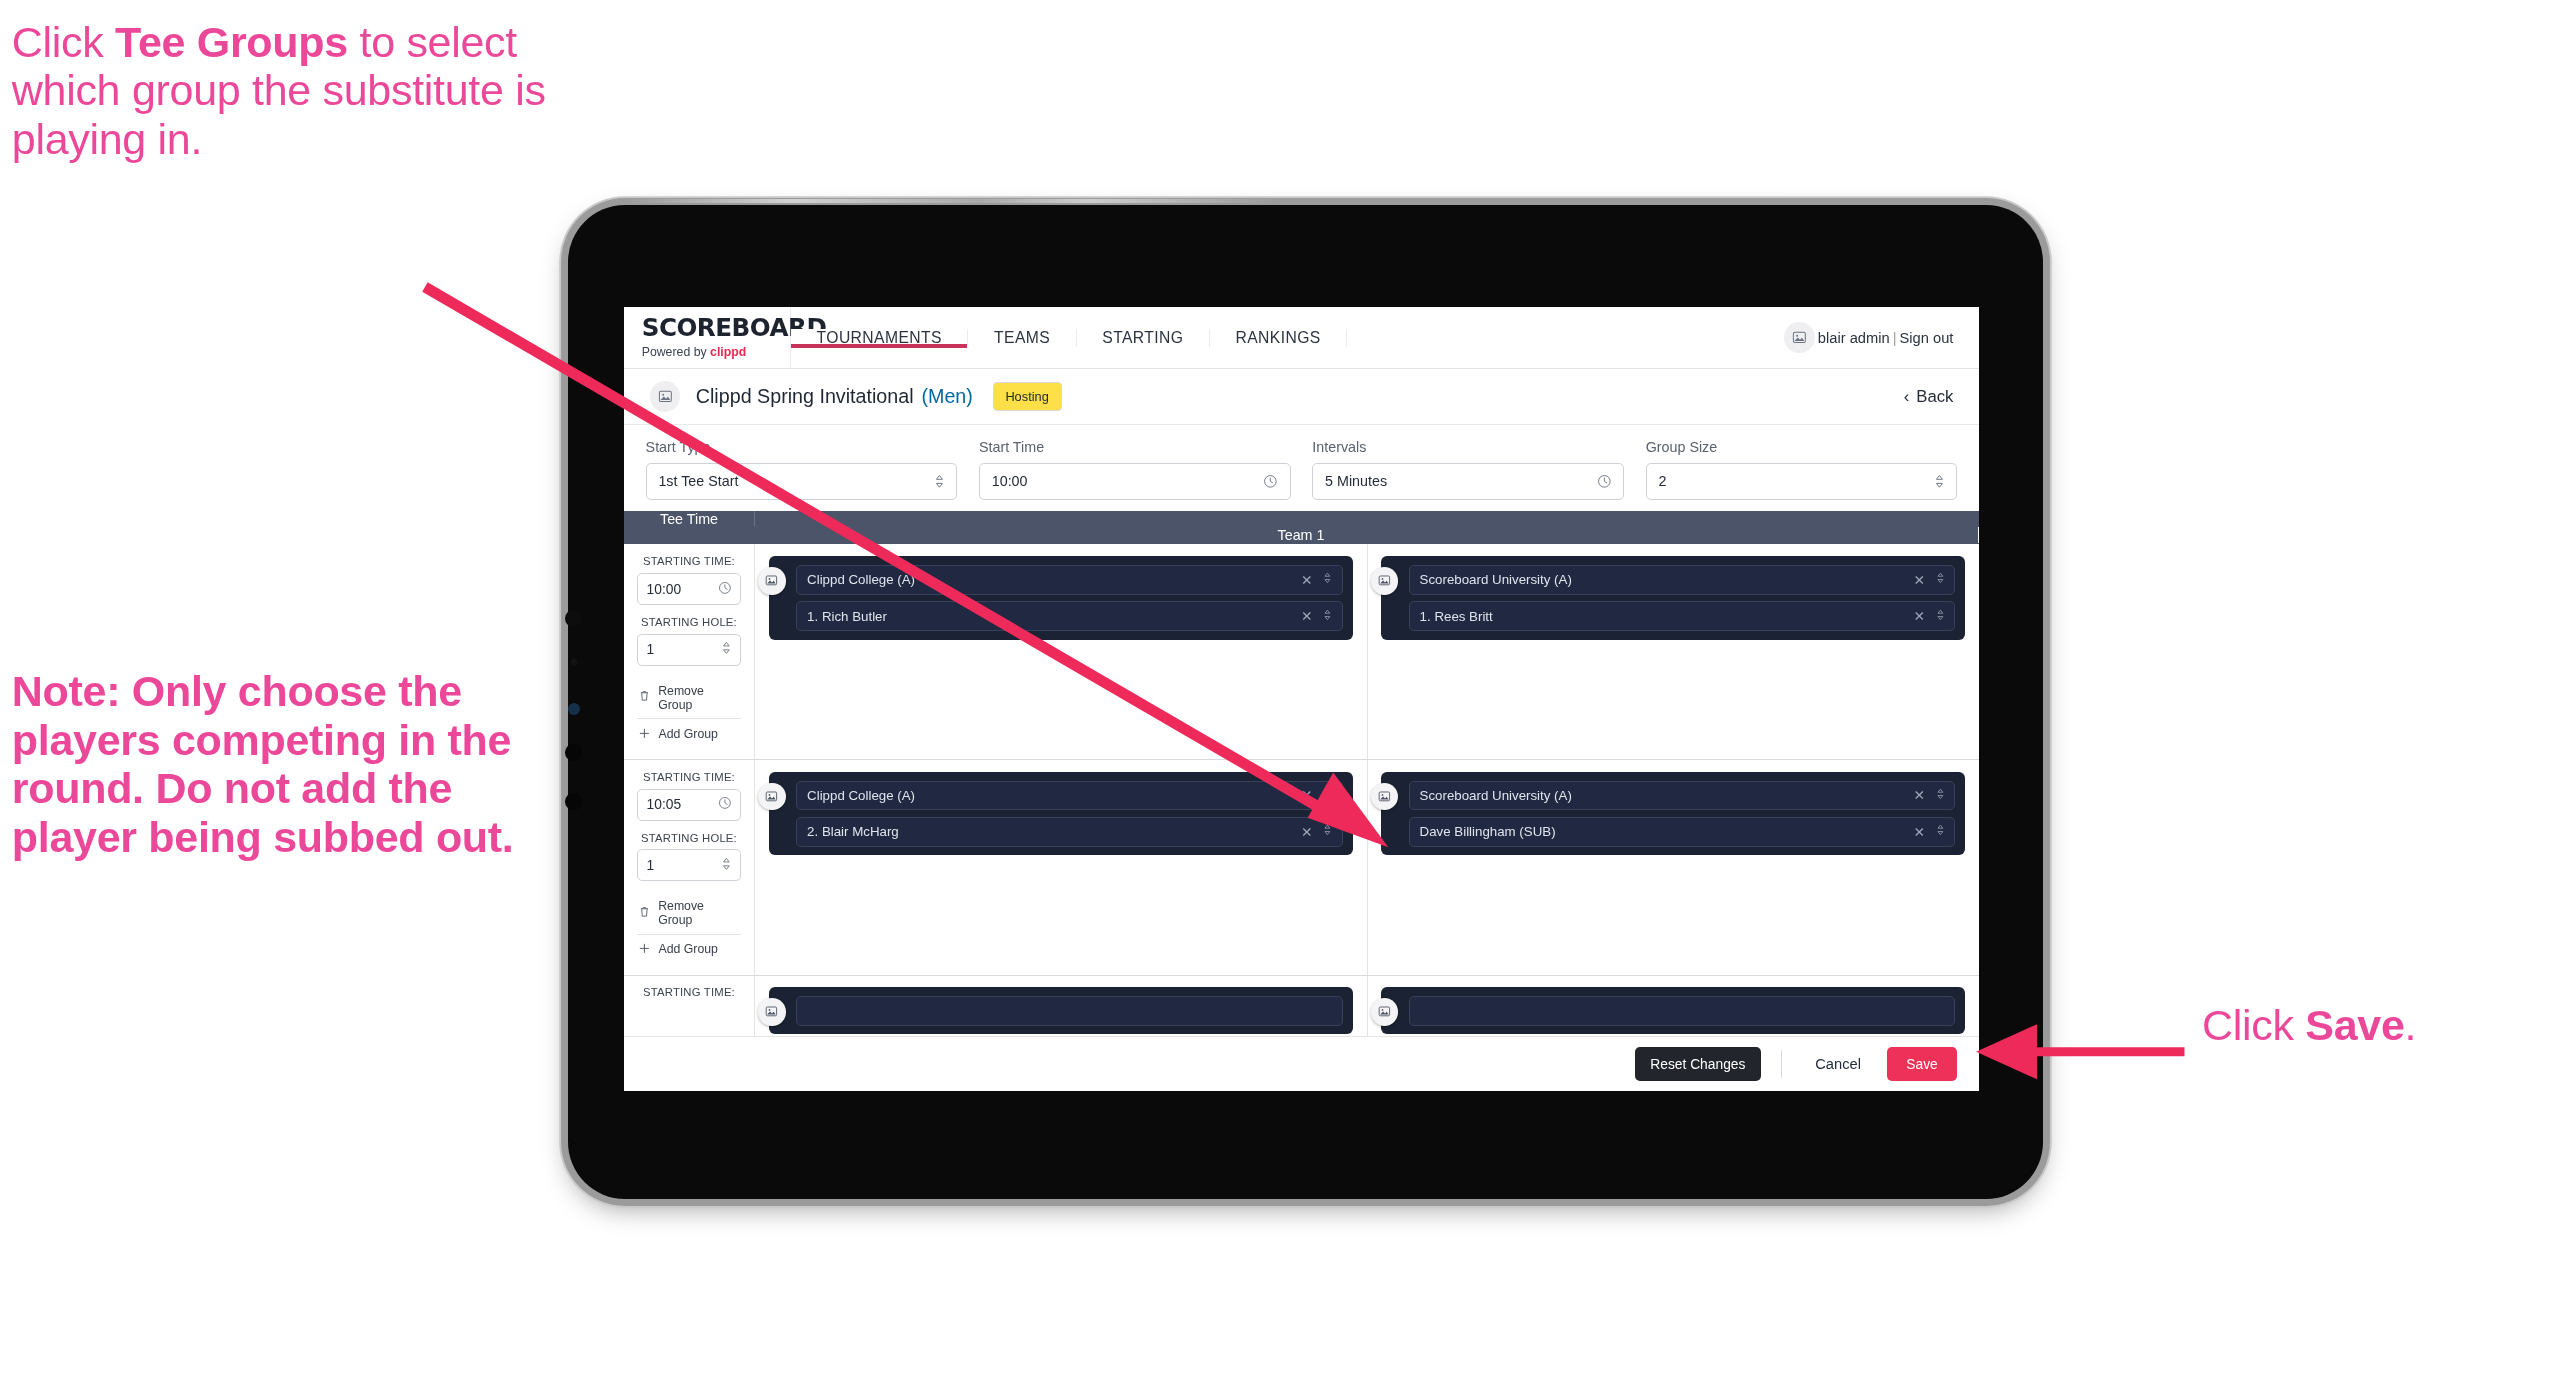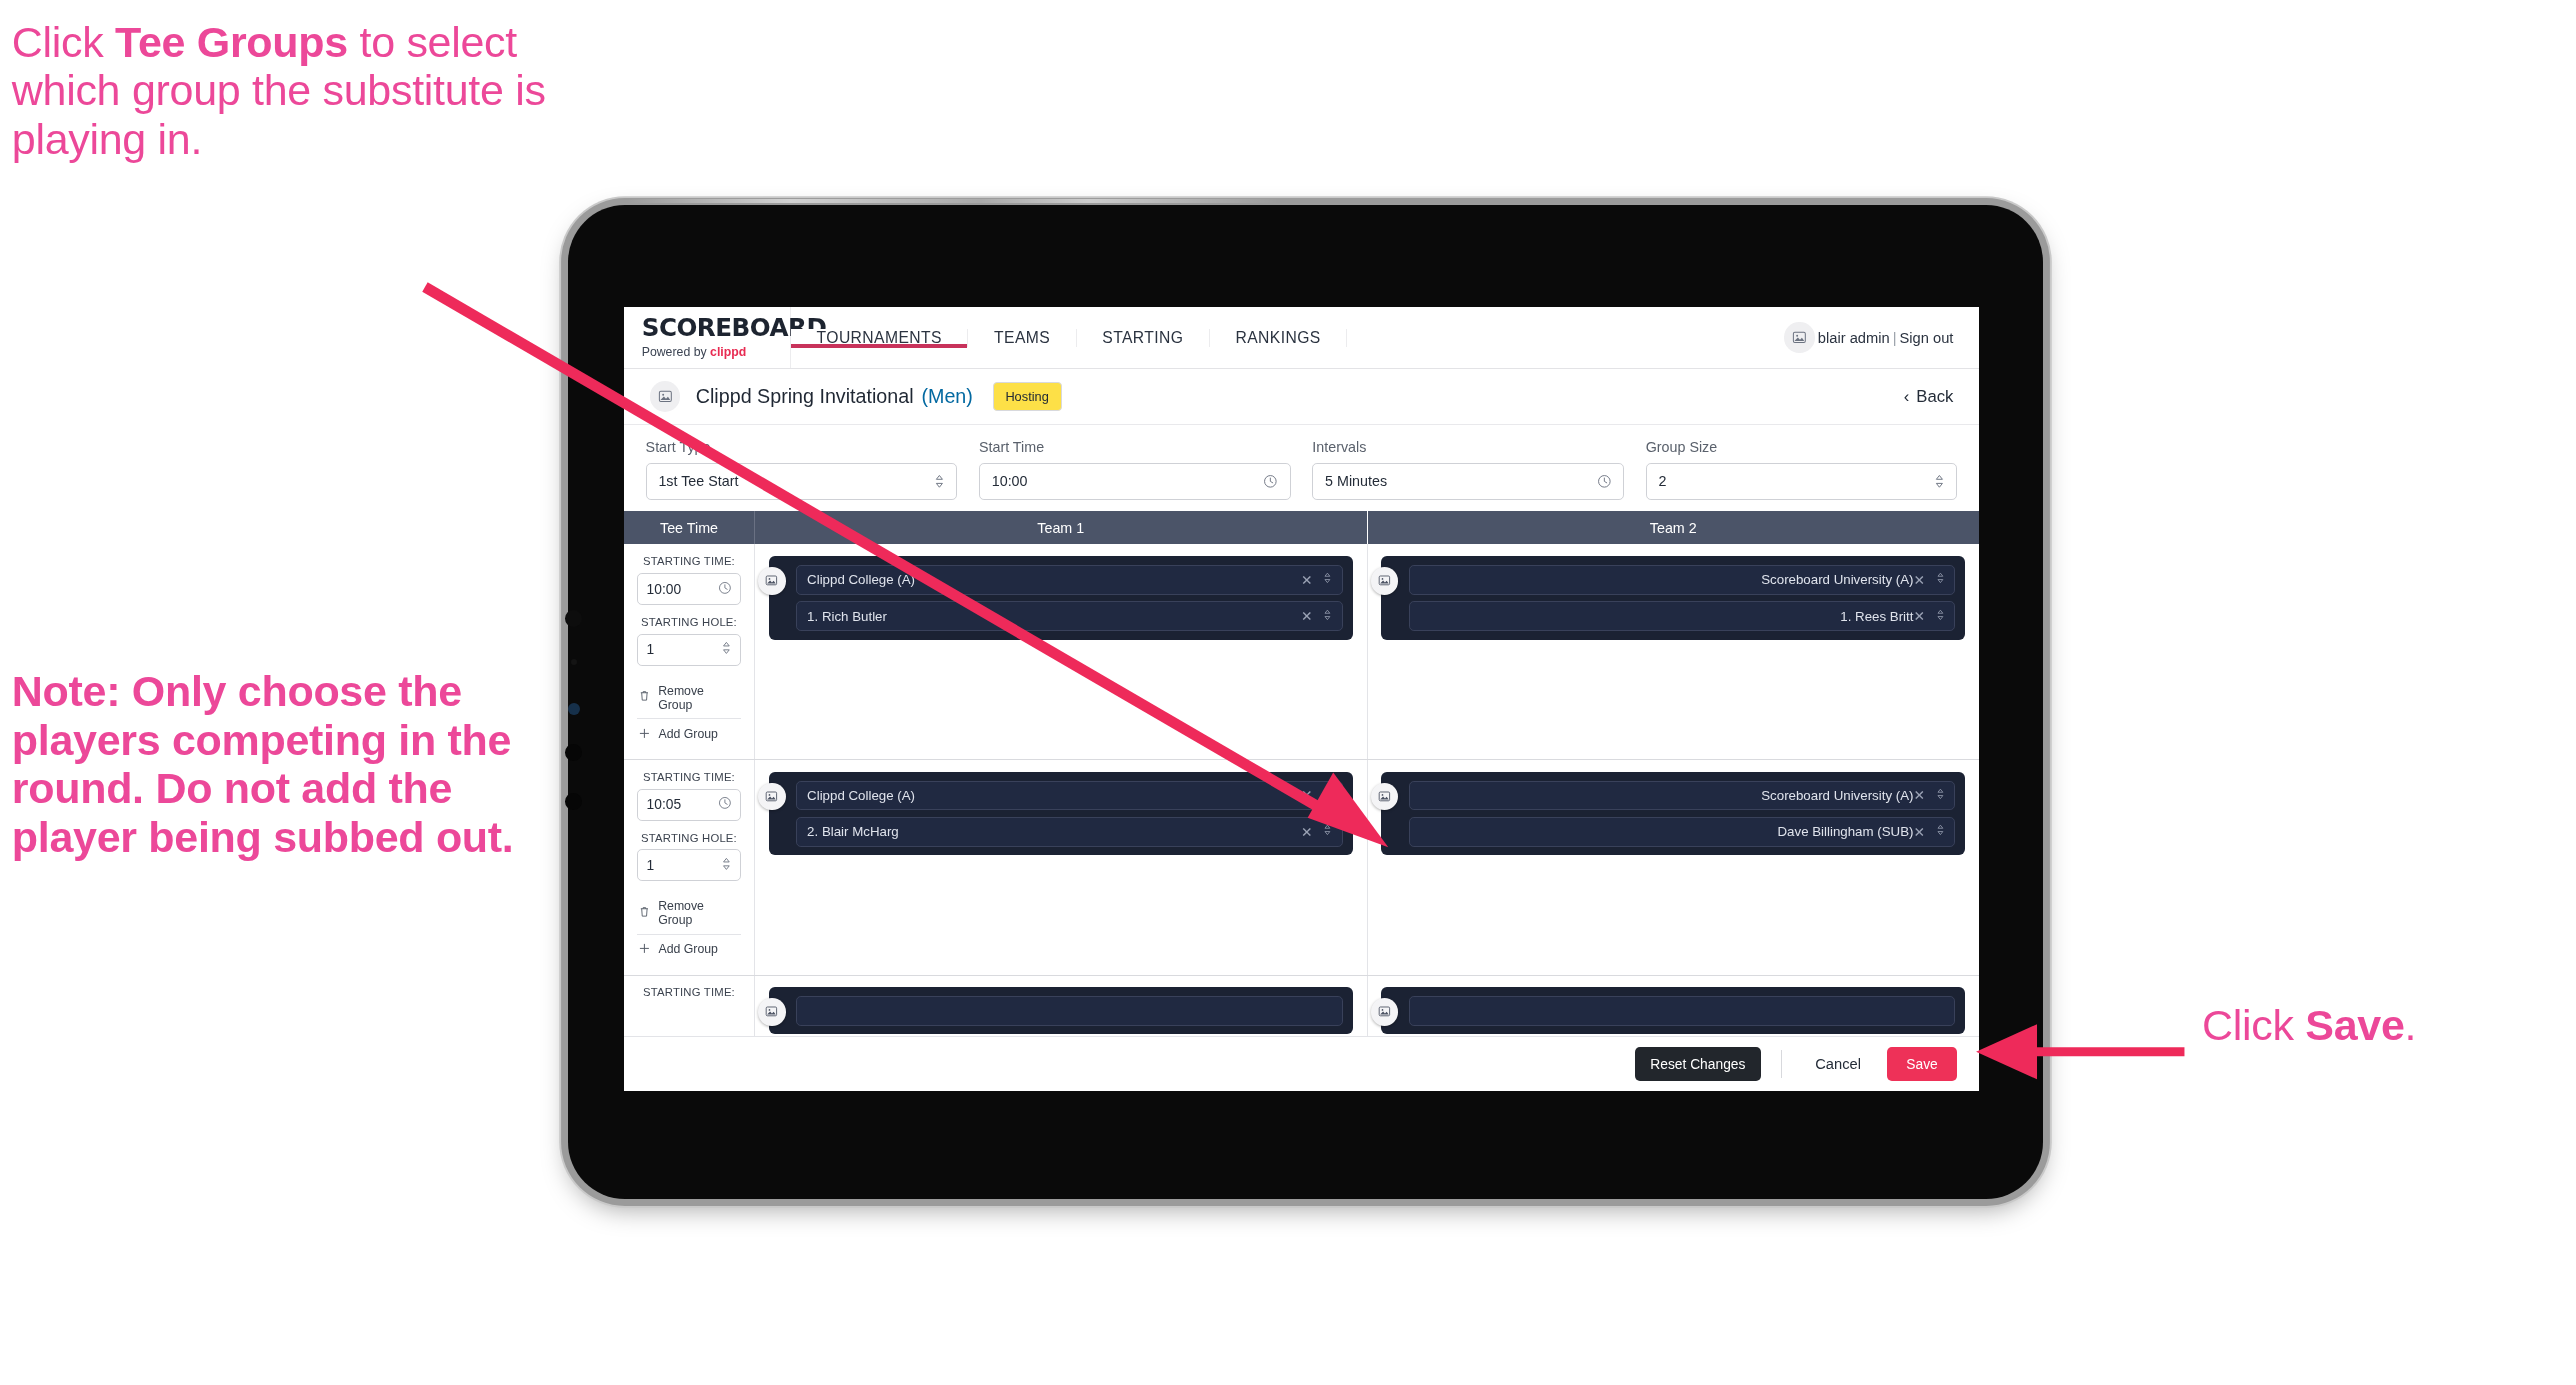--- a/index.html
+++ b/index.html
@@ -137,20 +137,21 @@
     padding: 0 11.8px; font-size: 14.3px; color:#242c38;
   }
   .fld-box .val { flex:1; }
   .fld-box .ic { color:#6f7683; font-size: 14.7px; display:flex; align-items:center; }
 
   
   #tablehead {
     display:flex; background:#4b5468; color:#fff;
     height: 33px; min-height:33px; align-items:stretch;
     font-size: 14.3px;
+    flex-direction: column;
   }
   #tablehead > div {
     display:flex; align-items:center; justify-content:center;
   }
   .col-tee { width: 131px; border-right: 1px solid #69melt; border-right:1px solid #6a7183; }
   .col-team { flex:1; border-right: 1px solid #ffffff; }
   .col-team:last-child { border-right:none; }
 
   #tablebody { flex:1; overflow:hidden; background:#fff; }
   .grow {
@@ -177,21 +178,21 @@
     font-size: 12.3px; color:#3a414c; padding: 6.9px 2px;
     cursor:pointer;
   }
   .grp-action.top { border-bottom: 1px solid #e3e4e8; }
   .grp-action .gi { font-size: 12.8px; color:#545b66; width:11.8px; text-align:center;}
 
   .cell-team {
     flex:1; border-right:1px solid #e3e4e8;
     padding: 11.8px 13.8px 11.8px 13.8px; position:relative;
   }
-  .cell-team:last-child { border-right:none;text-align:right; }
+  .cell-team:last-child { border-right:none; }
 
   .teamcard {
     background:#1b2233; border-radius:5.9px; padding: 8.8px 9.8px 8.8px 9.8px;
     position:relative; padding-left: 27.5px;
   }
   .cardlogo {
     position:absolute; left: -10.8px; top: 10.8px;
     width: 27.5px; height:27.5px; border-radius:50%;
     background:#f4f4f6; display:flex; align-items:center; justify-content:center;
     color:#4b5262; font-size:12.8px; box-shadow:0 1px 2.9px rgba(0,0,0,.3);

